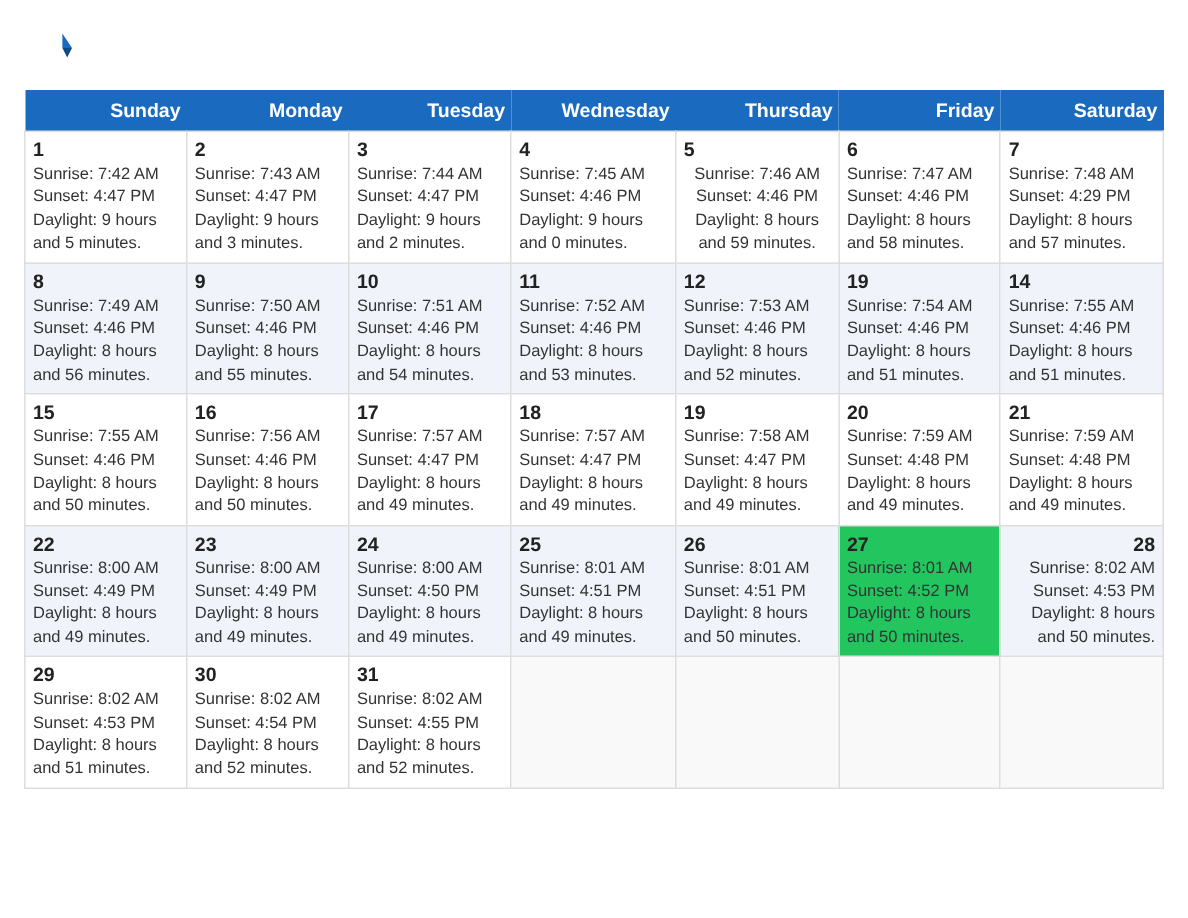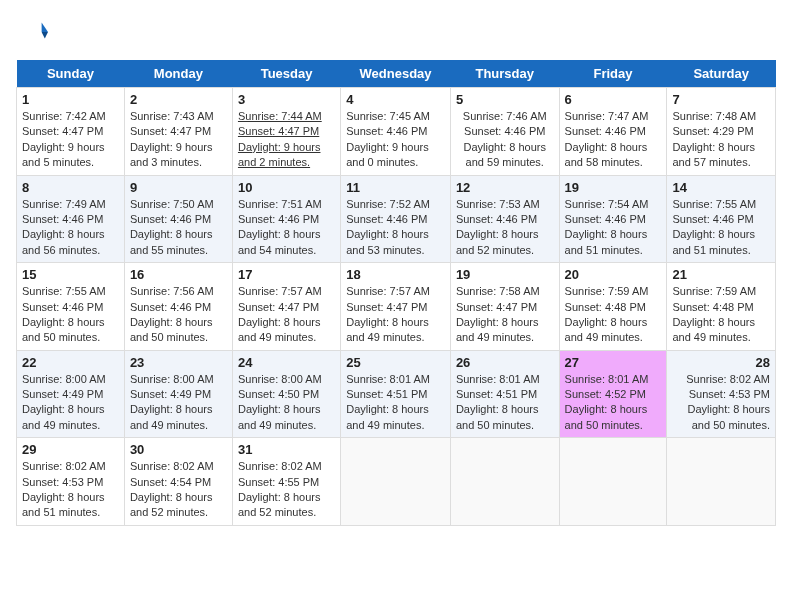--- a/index.html
+++ b/index.html
@@ -46,21 +46,21 @@
     }
     .calendar {
       width: 100%;
       border-collapse: collapse;
       font-size: 11px;
     }
     .calendar th {
       background: #1a6bbf;
       color: #fff;
       padding: 6px 4px;
-      text-align: center;
+      text-align: right;
       font-size: 13px;
       font-weight: bold;
     }
     .calendar td {
       vertical-align: top;
       padding: 4px 5px;
       border: 1px solid #ddd;
       width: 112px;
       min-height: 80px;
       background: #fff;
@@ -124,21 +124,21 @@
 Daylight: 9 hours and 5 minutes.</div>
         </td>
         <td>
           <span class="day-num">2</span>
           <div class="day-info" style="white-space: pre-line;">Sunrise: 7:43 AM
 Sunset: 4:47 PM
 Daylight: 9 hours and 3 minutes.</div>
         </td>
         <td>
           <span class="day-num">3</span>
-          <div class="day-info" style="white-space: pre-line; text-decoration: underline;">Sunrise: 7:44 AM
+          <div class="day-info" style="white-space: pre-line;">Sunrise: 7:44 AM
 Sunset: 4:47 PM
 Daylight: 9 hours and 2 minutes.</div>
         </td>
         <td>
           <span class="day-num">4</span>
           <div class="day-info" style="white-space: pre-line;">Sunrise: 7:45 AM
 Sunset: 4:46 PM
 Daylight: 9 hours and 0 minutes.</div>
         </td>
         <td>
@@ -272,21 +272,21 @@
           <div class="day-info" style="white-space: pre-line;">Sunrise: 8:01 AM
 Sunset: 4:51 PM
 Daylight: 8 hours and 49 minutes.</div>
         </td>
         <td style="background: rgb(240, 244, 250);">
           <span class="day-num">26</span>
           <div class="day-info" style="white-space: pre-line;">Sunrise: 8:01 AM
 Sunset: 4:51 PM
 Daylight: 8 hours and 50 minutes.</div>
         </td>
-        <td style="background: #f0abfc;">
+        <td style="background: #22c55e;">
           <span class="day-num">27</span>
           <div class="day-info" style="white-space: pre-line;">Sunrise: 8:01 AM
 Sunset: 4:52 PM
 Daylight: 8 hours and 50 minutes.</div>
         </td>
         <td style="background: rgb(240, 244, 250); text-align: right;">
           <span class="day-num">28</span>
           <div class="day-info" style="white-space: pre-line;">Sunrise: 8:02 AM
 Sunset: 4:53 PM
 Daylight: 8 hours and 50 minutes.</div>

